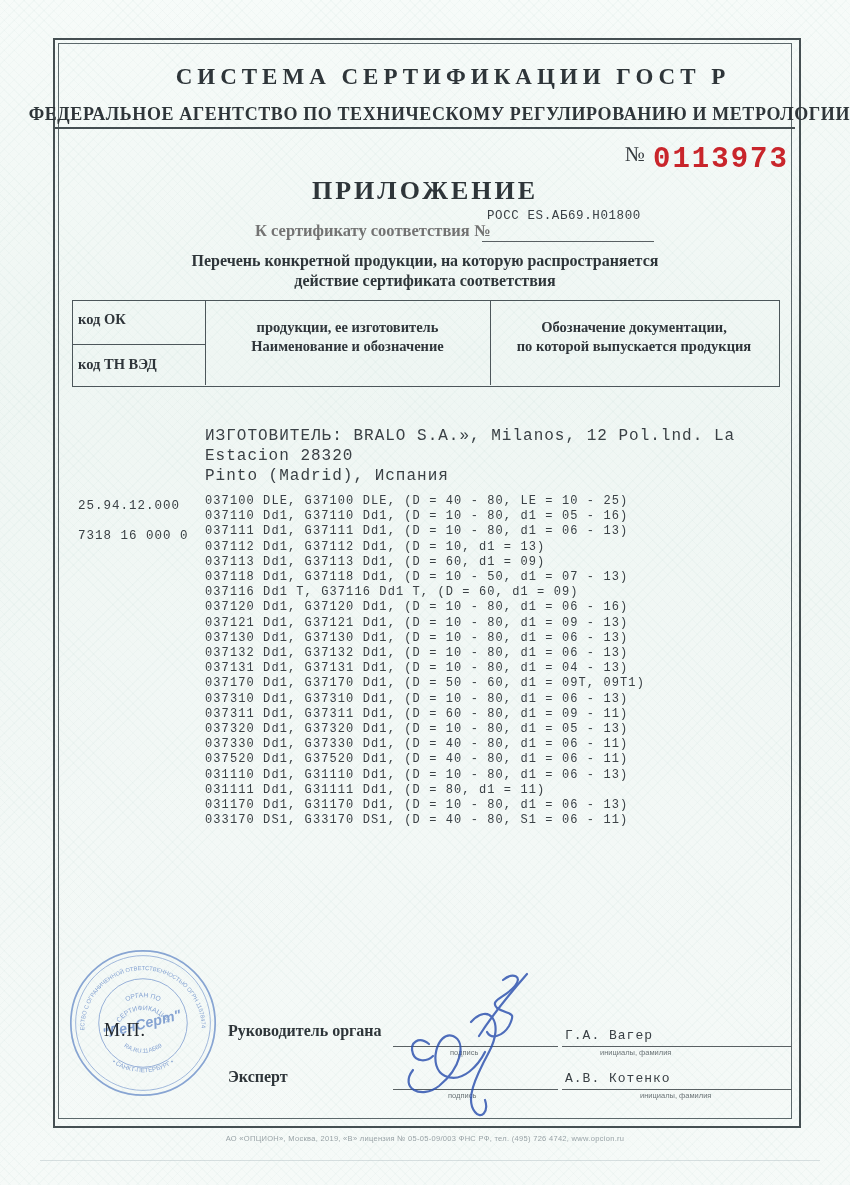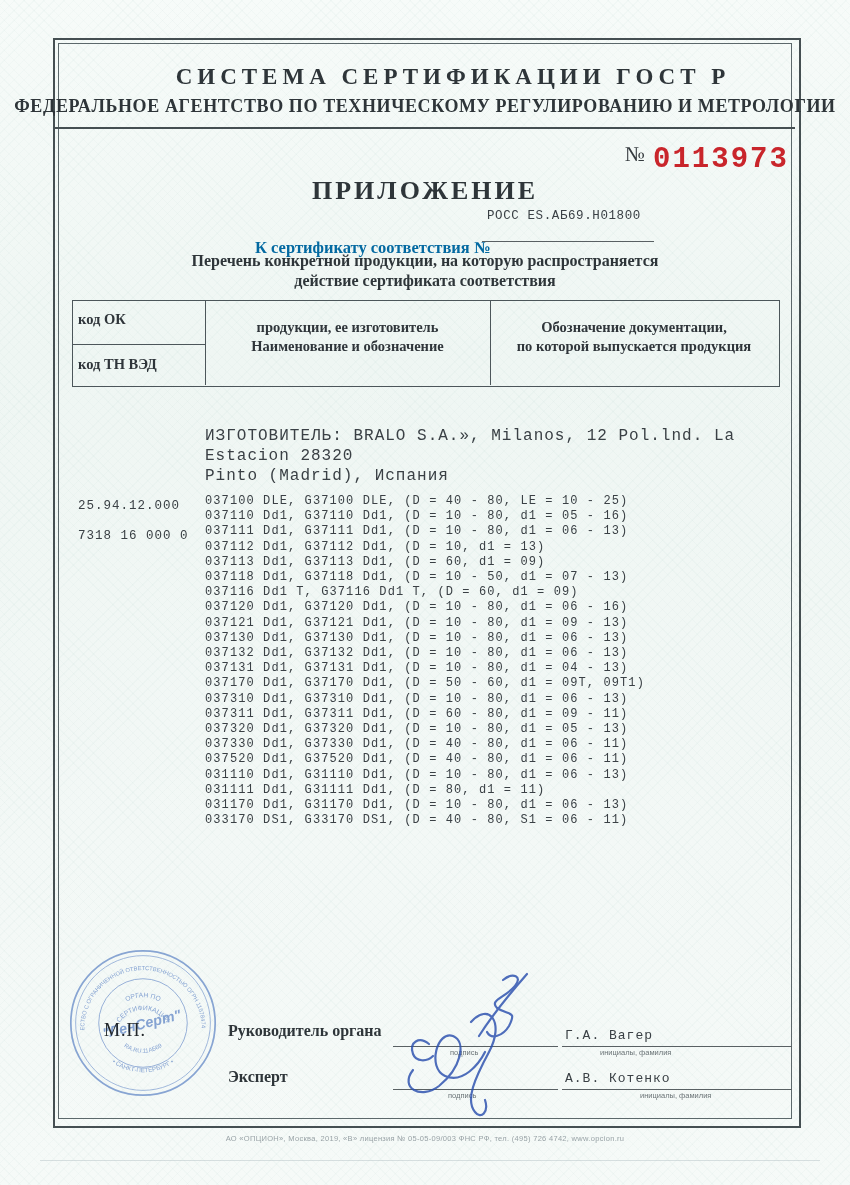--- a/index.html
+++ b/index.html
@@ -12,32 +12,32 @@
       linear-gradient(180deg,#f7fbf9 0%, #eff6f3 30%, #f3f8f6 70%, #f6faf8 100%);
     color:#2f353a;
   }
   .abs{position:absolute;}
   
   .frame-outer{left:53px;top:38px;width:744px;height:1086px;border:2px solid #454f52;}
   .frame-inner{left:58px;top:43px;width:732px;height:1074px;border:1px solid #5c686b;}
   
   .sys-title{left:0;top:64px;width:850px;text-align:center;font-size:23px;font-weight:bold;
     letter-spacing:5px;color:#2e3539;white-space:nowrap;padding-left:28px;}
-  .agency{left:0;top:96px;width:850px;text-align:center;font-size:18px;font-weight:bold;
+  .agency{left:0;top:104px;width:850px;text-align:right;font-size:18px;font-weight:bold;
     letter-spacing:.6px;color:#2e3539;white-space:nowrap;}
   .header-divider{left:55px;top:127px;width:740px;height:0;border-top:2px solid #454f52;}
   
   .doc-number{left:625px;top:142px;white-space:nowrap;}
   .doc-number .no-sign{font-size:21px;color:#343a3e;vertical-align:6px;margin-right:8px;}
   .doc-number .digits{font-family:"Liberation Mono","DejaVu Sans Mono",monospace;
     font-size:29px;font-weight:bold;color:#c9252b;letter-spacing:2px;}
   
   .appendix-title{left:0;top:176px;width:850px;text-align:center;font-size:26px;font-weight:bold;
     letter-spacing:3px;color:#2e3539;}
-  .cert-line-label{left:255px;top:238px;font-size:16.5px;font-weight:bold;color:#0369a1;}
+  .cert-line-label{left:255px;top:221px;font-size:16.5px;font-weight:bold;color:#737373;}
   .cert-number{left:487px;top:209px;font-family:"Liberation Mono","DejaVu Sans Mono",monospace;
     font-size:12.5px;letter-spacing:.6px;color:#3a4045;text-align:center;}
   .cert-underline{left:482px;top:241px;width:172px;border-top:1px solid #596063;}
   .subtitle1{left:0;top:252px;width:850px;text-align:center;font-size:16px;font-weight:bold;color:#2e3539;}
   .subtitle2{left:0;top:272px;width:850px;text-align:center;font-size:16px;font-weight:bold;color:#2e3539;}
   
   .tbl{left:72px;top:300px;width:706px;height:85px;border:1.4px solid #4c565a;}
   .tbl-v1{left:205px;top:300px;width:0;height:85px;border-left:1.4px solid #4c565a;}
   .tbl-v2{left:490px;top:300px;width:0;height:85px;border-left:1.4px solid #4c565a;}
   .tbl-h1{left:72px;top:344px;width:133px;border-top:1.4px solid #4c565a;}

